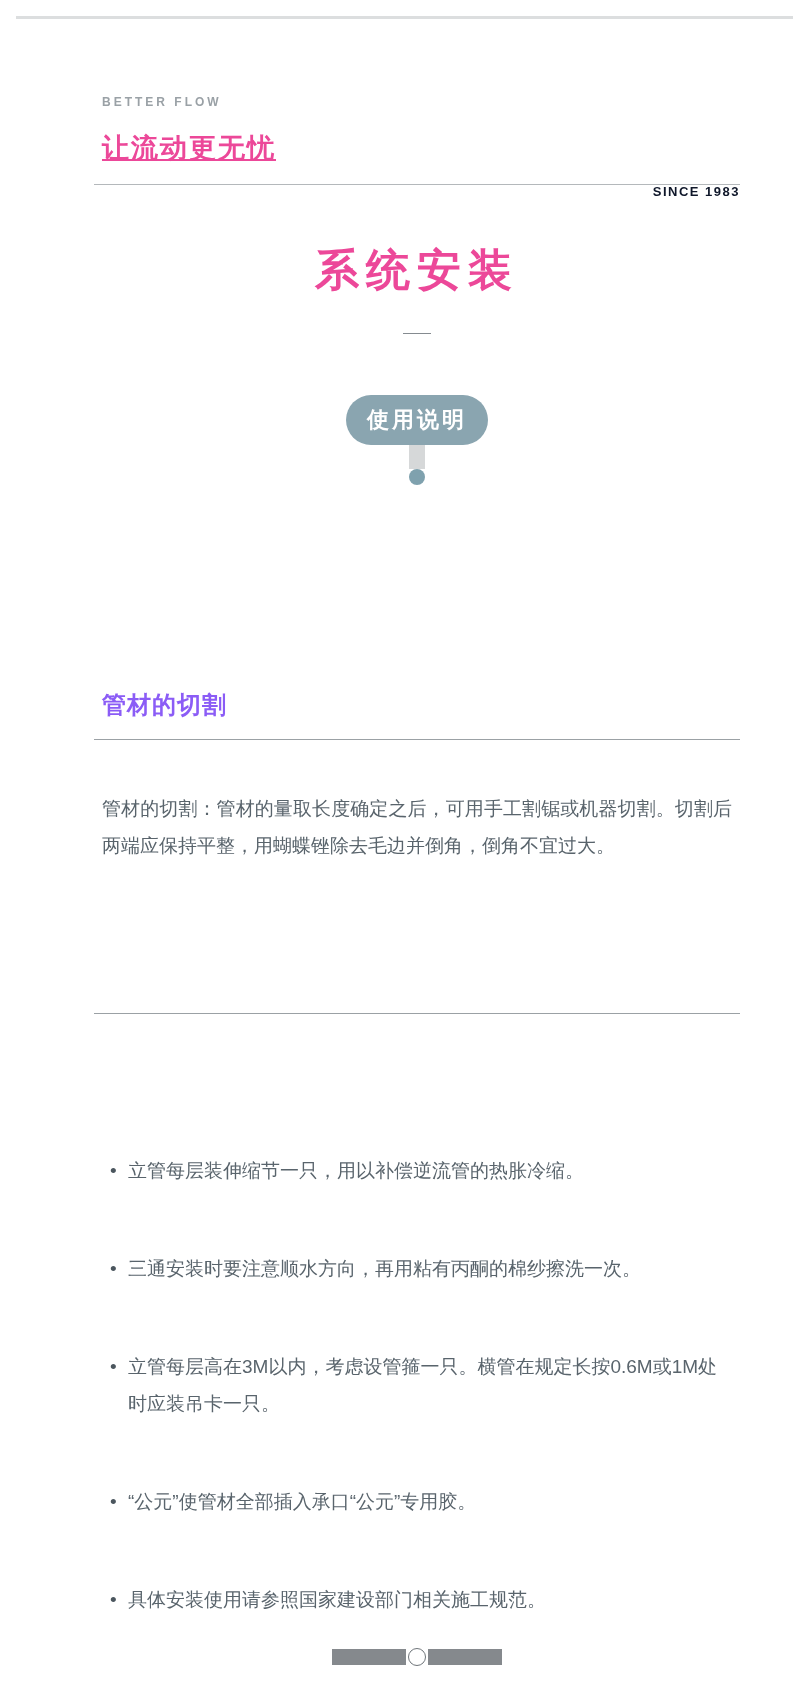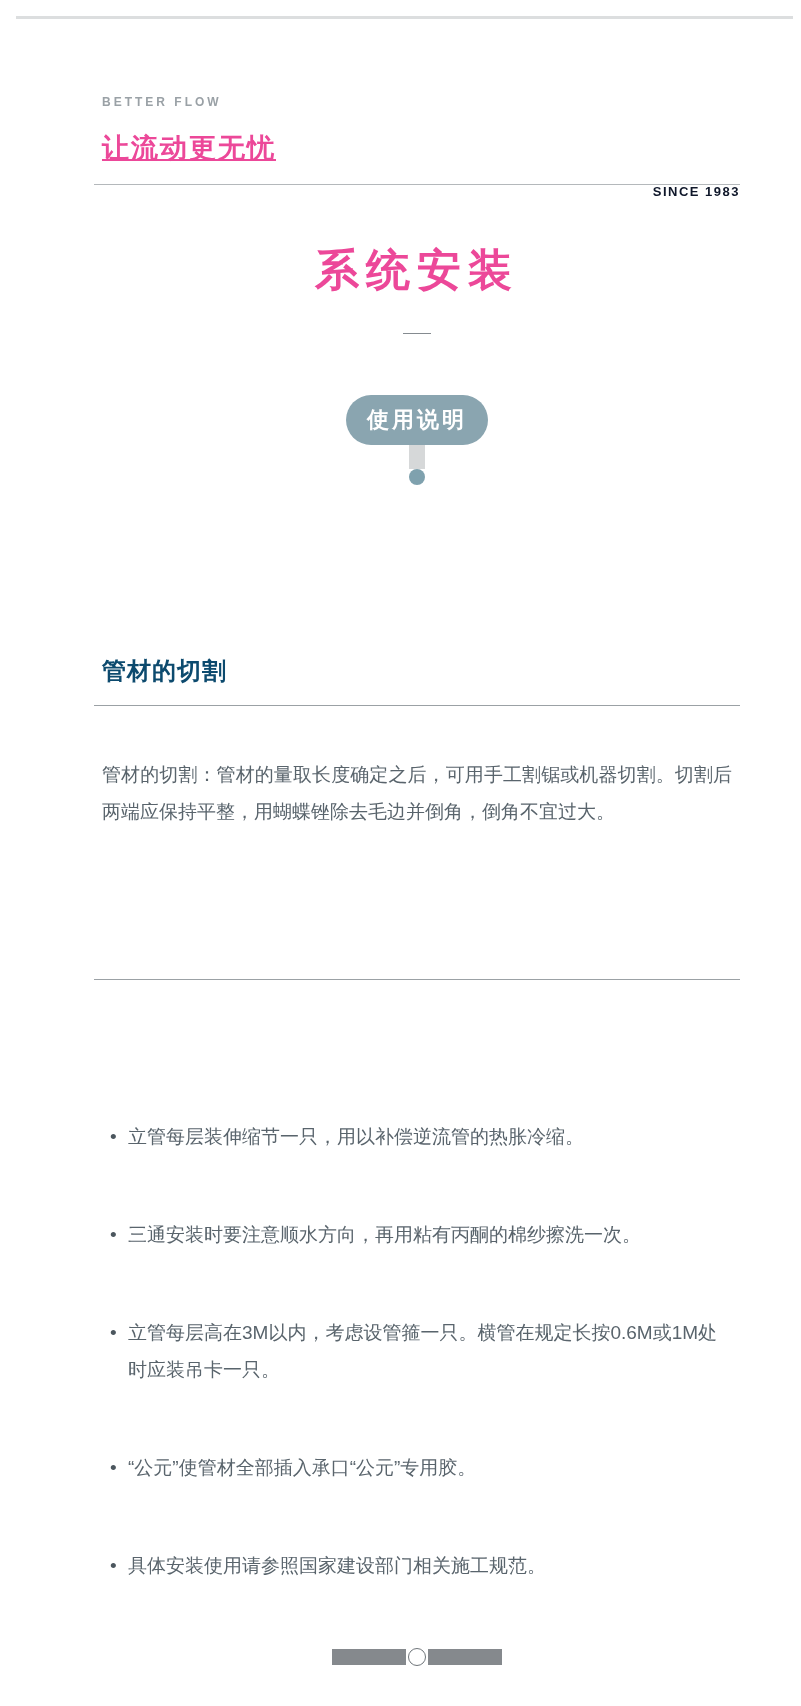--- a/index.html
+++ b/index.html
@@ -95,23 +95,24 @@
     border-radius: 50%;
     background: #7fa1ae;
   }
 
   
   .section-1 { margin-top: 155px; }
   .section-2 { margin-top: 114px; }
   .section-heading {
     font-size: 24px;
     font-weight: 700;
-    color: #0c4a6e;
+    color: #8b5cf6;
     letter-spacing: 1px;
     line-height: 30px;
+    margin-top: 34px;
   }
   .section-rule {
     margin-top: 11px;
     border: none;
     border-top: 1px solid #9ba1a5;
   }
   .section-body {
     margin-top: 26px;
     font-size: 19px;
     line-height: 37px;

